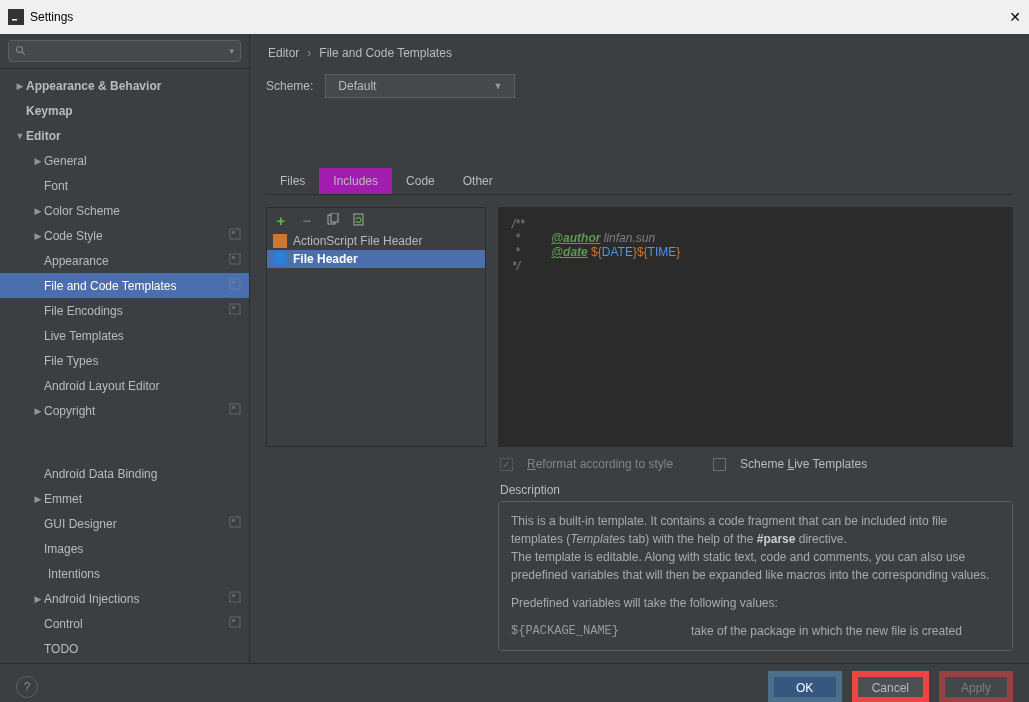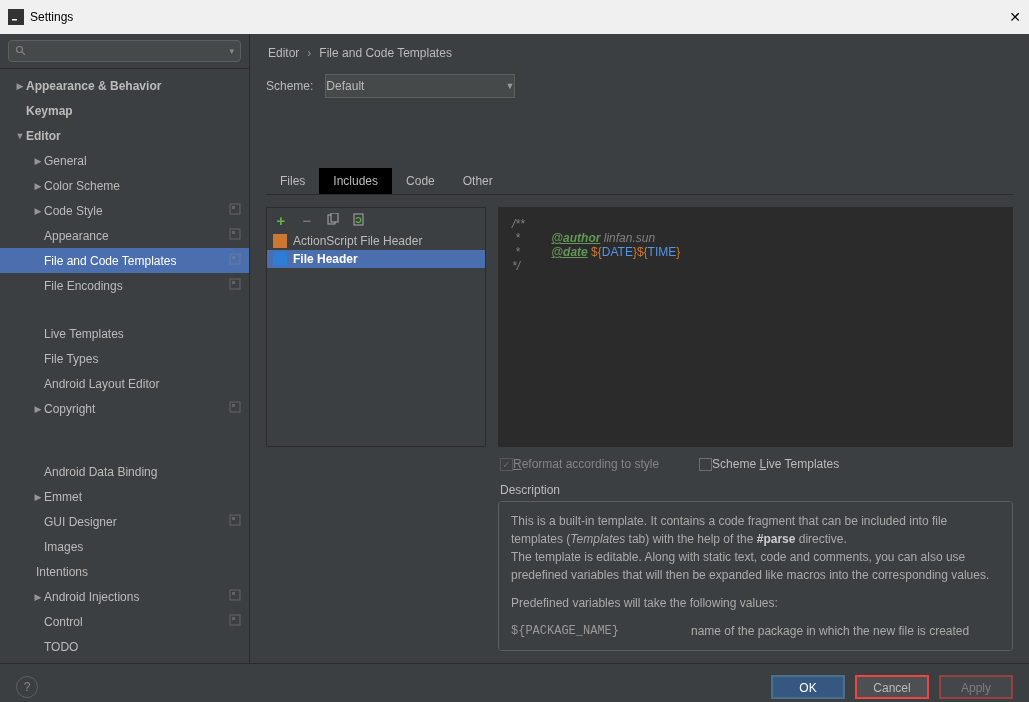--- a/index.html
+++ b/index.html
@@ -21,59 +21,59 @@
 .tree-item.selected { background:#4b6eaf; color:#fff; }
 .tree-item .arrow { width:12px; text-align:center; font-size:9px; opacity:.7; }
 .tree-item .label { flex:1; white-space:nowrap; }
 .tree-item .badge { opacity:.5; }
 .tree-item.bold > .label { font-weight:600; }
 .content { flex:1; display:flex; flex-direction:column; padding:12px 16px 8px 16px; background:#3c3f41; }
 .breadcrumb { display:flex; align-items:center; gap:8px; color:#bbbbbb; font-size:14px; margin-bottom:14px; padding-left:2px; }
 .breadcrumb .sep { opacity:.6; }
 .scheme-row { display:flex; align-items:center; gap:12px; margin-bottom:22px; }
 .scheme-row label { color:#bbb; }
-.scheme-select { display:flex; align-items:center; justify-content:space-between; width:190px; height:24px; background:#45494a; border:1px solid #5e6060; padding:0 0; cursor:pointer; }
+.scheme-select { display:flex; align-items:center; justify-content:space-between; width:190px; height:24px; background:#45494a; border:1px solid #5e6060; padding:0 12px; cursor:pointer; }
 .scheme-select .chev { font-size:9px; opacity:.7; }
 .tabs { display:flex; border-bottom:1px solid #2b2b2b; }
 .tab { padding:6px 14px; cursor:pointer; color:#bbb;margin-top:48px; }
-.tab.active { background:#000000; }
+.tab.active { background:#a21caf; }
 .editor-row { display:flex; gap:12px; margin-top:12px; height:240px; }
 .template-panel { width:220px; background:#3c3f41; border:1px solid #2b2b2b; display:flex; flex-direction:column; }
 .tp-toolbar { display:flex; align-items:center; gap:10px; padding:4px 6px; }
 .tp-toolbar .tbtn { width:16px; height:16px; display:flex; align-items:center; justify-content:center; cursor:pointer; }
 .tp-list { flex:1; }
 .tp-item { display:flex; align-items:center; gap:6px; height:18px; padding:0 6px; cursor:pointer; color:#bbb; }
 .tp-item.sel { background:#4b6eaf; color:#fff; font-weight:600; }
 .tp-item .ficon { width:14px; height:14px; background:#cc7832; font-size:8px; color:#fff; display:flex; align-items:center; justify-content:center; }
 .tp-item.sel .ficon { background:#2d7cd6; }
 .code-panel { flex:1; background:#2b2b2b; padding:10px 14px; font-family:"Courier New",monospace; font-size:13px; }
 .code-line { white-space:pre; }
 .c-comment { color:#808080; font-style:italic; }
 .c-star { color:#808080; font-style:italic; }
 .c-tag { color:#629755; font-style:italic; text-decoration:underline; font-weight:bold;margin-left:28px; }
 .c-text { color:#808080; font-style:italic; }
 .c-dollar { color:#cc7832; }
 .c-brace { color:#cc7832; }
 .c-var { color:#5394ec; }
 .opts-row { display:flex; align-items:center; gap:40px; padding:10px 2px 4px 234px; color:#bbb; }
-.chk { display:flex; align-items:center; gap:0; cursor:pointer; }
+.chk { display:flex; align-items:center; gap:14px; cursor:pointer; }
 .chk .box { width:13px; height:13px; border:1px solid #6e6e6e; display:flex; align-items:center; justify-content:center; font-size:10px; }
 .chk.checked .box::after { content:"✓"; color:#888; }
 .chk.disabled { opacity:.55; }
 .desc-section { margin-top:6px; }
 .desc-label { color:#bbb; padding:2px 0 4px 234px; }
 .desc-box { margin-left:232px; background:#3c3f41; border:1px solid #5e6060; border-radius:4px; padding:10px 12px; height:150px; overflow-y:auto; font-size:11px; color:#aaa; line-height:1.5; }
 .desc-box b { color:#ccc; }
 .desc-box i { font-style:italic; }
 .var-row { display:flex; gap:30px; margin-top:10px; }
 .var-name { width:150px; font-family:"Courier New",monospace; color:#999; }
 .footer { height:47px; border-top:1px solid #2b2b2b; display:flex; align-items:center; padding:0 16px; gap:10px; }
 .footer .help { width:22px; height:22px; border:1.5px solid #5e6060; border-radius:50%; display:flex; align-items:center; justify-content:center; color:#888; cursor:pointer; }
 .footer .spacer { flex:1; }
-.btn { min-width:74px; height:24px; border:2px solid #ef4444; background:#4c5052; color:#bbb; cursor:pointer; padding:4px 14px; }
+.btn { min-width:74px; height:32px; border:6px solid #ef4444; background:#4c5052; color:#bbb; cursor:pointer; padding:4px 14px; }
 .btn.primary { background:#365880; border-color:#4c708c; color:#fff; }
 .btn.disabled { opacity:.5; }
 .underline-accesskey { text-decoration:underline; }
 </style>
 </head>
 <body>
 
 <div class="titlebar">
   <div class="icon">
       <svg viewBox="0 0 12 12">
@@ -108,20 +108,24 @@
         </div>
         <div class="tree-item bold" style="padding-left: 14px;">
           <span class="arrow">▼</span>
           <span class="label">Editor</span>
         </div>
         <div class="tree-item" style="padding-left: 32px;">
           <span class="arrow">▶</span>
           <span class="label">General</span>
         </div>
         <div class="tree-item" style="padding-left: 32px;">
+          <span class="arrow"></span>
+          <span class="label">Font</span>
+        </div>
+        <div class="tree-item" style="padding-left: 32px;">
           <span class="arrow">▶</span>
           <span class="label">Color Scheme</span>
         </div>
         <div class="tree-item" style="padding-left: 32px;">
           <span class="arrow">▶</span>
           <span class="label">Code Style</span>
           <span class="badge"><svg width="12" height="12" viewBox="0 0 12 12">
               <rect x="1" y="1" width="10" height="10" fill="none" stroke="#888"></rect>
               <rect x="3" y="3" width="3" height="3" fill="#888"></rect>
             </svg></span>
@@ -143,21 +147,21 @@
             </svg></span>
         </div>
         <div class="tree-item" style="padding-left: 32px;">
           <span class="arrow"></span>
           <span class="label">File Encodings</span>
           <span class="badge"><svg width="12" height="12" viewBox="0 0 12 12">
               <rect x="1" y="1" width="10" height="10" fill="none" stroke="#888"></rect>
               <rect x="3" y="3" width="3" height="3" fill="#888"></rect>
             </svg></span>
         </div>
-        <div class="tree-item" style="padding-left: 32px; margin-top: 23px;">
+        <div class="tree-item" style="padding-left: 32px;">
           <span class="arrow"></span>
           <span class="label">Live Templates</span>
         </div>
         <div class="tree-item" style="padding-left: 32px;">
           <span class="arrow"></span>
           <span class="label">File Types</span>
         </div>
         <div class="tree-item" style="padding-left: 32px;">
           <span class="arrow"></span>
           <span class="label">Android Layout Editor</span>
@@ -183,21 +187,21 @@
           <span class="label">GUI Designer</span>
           <span class="badge"><svg width="12" height="12" viewBox="0 0 12 12">
               <rect x="1" y="1" width="10" height="10" fill="none" stroke="#888"></rect>
               <rect x="3" y="3" width="3" height="3" fill="#888"></rect>
             </svg></span>
         </div>
         <div class="tree-item" style="padding-left: 32px;">
           <span class="arrow"></span>
           <span class="label">Images</span>
         </div>
-        <div class="tree-item" style="padding-left: 24px;">
+        <div class="tree-item" style="padding-left: 36px;">
           <span class="arrow"></span>
           <span class="label">Intentions</span>
         </div>
         <div class="tree-item" style="padding-left: 32px;">
           <span class="arrow">▶</span>
           <span class="label">Android Injections</span>
           <span class="badge"><svg width="12" height="12" viewBox="0 0 12 12">
               <rect x="1" y="1" width="10" height="10" fill="none" stroke="#888"></rect>
               <rect x="3" y="3" width="3" height="3" fill="#888"></rect>
             </svg></span>
@@ -298,21 +302,21 @@
     <div class="desc-section">
       <div class="desc-label">Description</div>
       <div class="desc-box">
         <div>
           <span>This is a built-in template. It contains a code fragment that can be included into file templates (</span><i>Templates</i><span> tab) with the help of the </span><b>#parse</b><span> directive.</span>
         </div>
         <div>The template is editable. Along with static text, code and comments, you can also use predefined variables that will then be expanded like macros into the corresponding values.</div>
         <div style="margin-top:10px">Predefined variables will take the following values:</div>
         <div class="var-row">
             <span class="var-name">${PACKAGE_NAME}</span>
-            <span>name of the package in which the new file is created</span>
+            <span>take of the package in which the new file is created</span>
           </div>
         <div class="var-row">
             <span class="var-name">${USER}</span>
             <span>current user system login name</span>
           </div>
       </div>
     </div>
   </div>
 </div>
 

